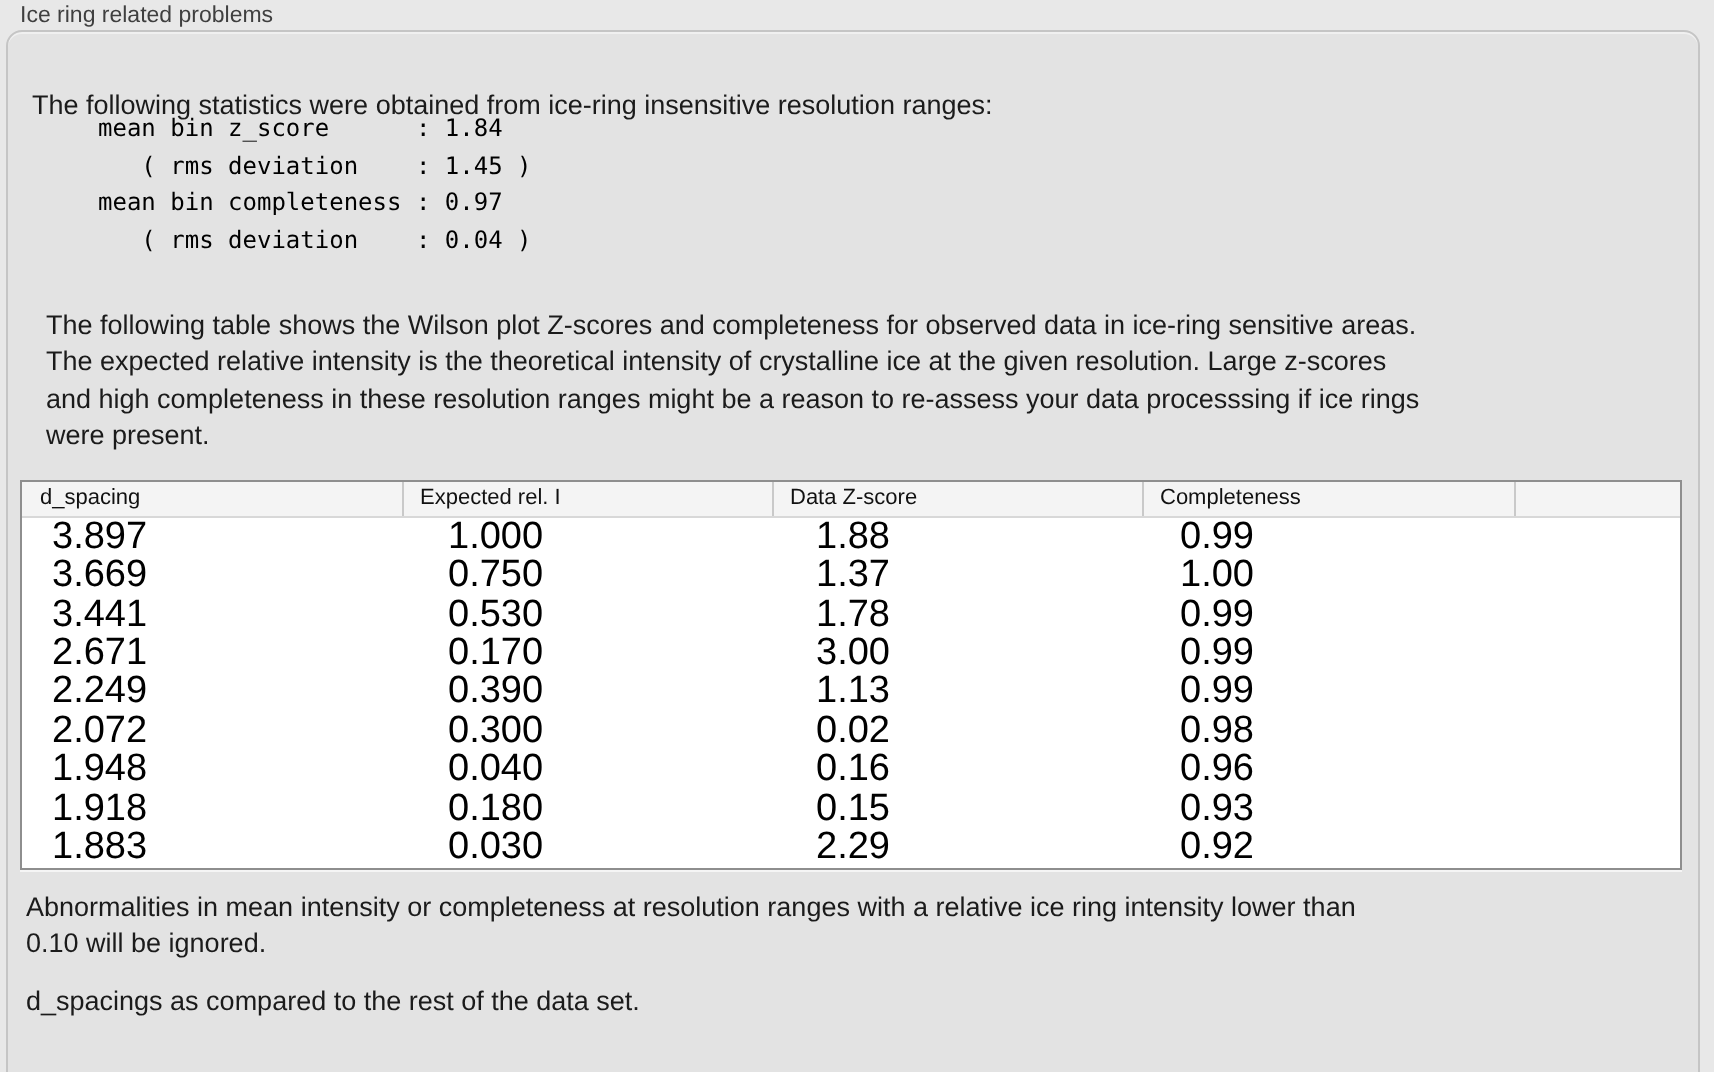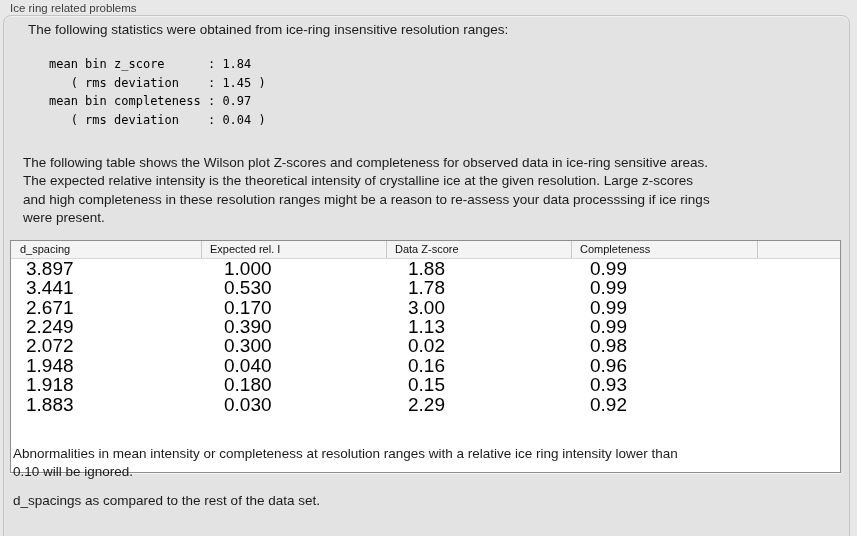--- a/index.html
+++ b/index.html
@@ -40,21 +40,21 @@
     position: absolute; left: 49px; top: 55px;
     font-family: "DejaVu Sans Mono", "Liberation Mono", monospace;
     font-size: 12px;
     line-height: 18.5px;
     color: #000;
   }
   .mono-block .line { white-space: pre; }
 
   .data-table {
     position: absolute; left: 10px; top: 240px;
-    width: 831px; height: 233px;
+    width: 831px; height: 195px;
     background: #ffffff;
     border: 1px solid #8e8e8e;
     box-shadow: 0 1px 0 rgba(255,255,255,0.65);
     box-sizing: border-box;
     overflow: hidden;
   }
   .thead {
     display: grid;
     grid-template-columns: 190px 185px 185px 186px 1fr;
     height: 18px;
@@ -86,21 +86,21 @@
   .td.c2 { padding-left: 22px; }
   .td.c3 { padding-left: 19px; }
 </style>
 </head>
 <body>
 
 <div class="panel-title">Ice ring related problems</div>
 
 <div class="groupbox"></div>
 
-<div class="body-text" style="left:16px; top:21px;margin-left:12px;">
+<div class="body-text" style="left:16px; top:44px;">
   <div class="line">The following statistics were obtained from ice-ring insensitive resolution ranges:</div>
 </div>
 
 <div class="mono-block">
   <div class="line">mean bin z_score      : 1.84</div>
   <div class="line">   ( rms deviation    : 1.45 )</div>
   <div class="line">mean bin completeness : 0.97</div>
   <div class="line">   ( rms deviation    : 0.04 )</div>
 </div>
 
@@ -117,20 +117,27 @@
     <div class="th">Expected rel. I</div>
     <div class="th">Data Z-score</div>
     <div class="th">Completeness</div>
     <div class="th"></div>
   </div>
   <div class="trow">
     <div class="td c0">3.897</div>
     <div class="td c1">1.000</div>
     <div class="td c2">1.88</div>
     <div class="td c3">0.99</div>
+    <div class="td"></div>
+  </div>
+  <div class="trow">
+    <div class="td c0">3.669</div>
+    <div class="td c1">0.750</div>
+    <div class="td c2">1.37</div>
+    <div class="td c3">1.00</div>
     <div class="td"></div>
   </div>
   <div class="trow">
     <div class="td c0">3.441</div>
     <div class="td c1">0.530</div>
     <div class="td c2">1.78</div>
     <div class="td c3">0.99</div>
     <div class="td"></div>
   </div>
   <div class="trow">

